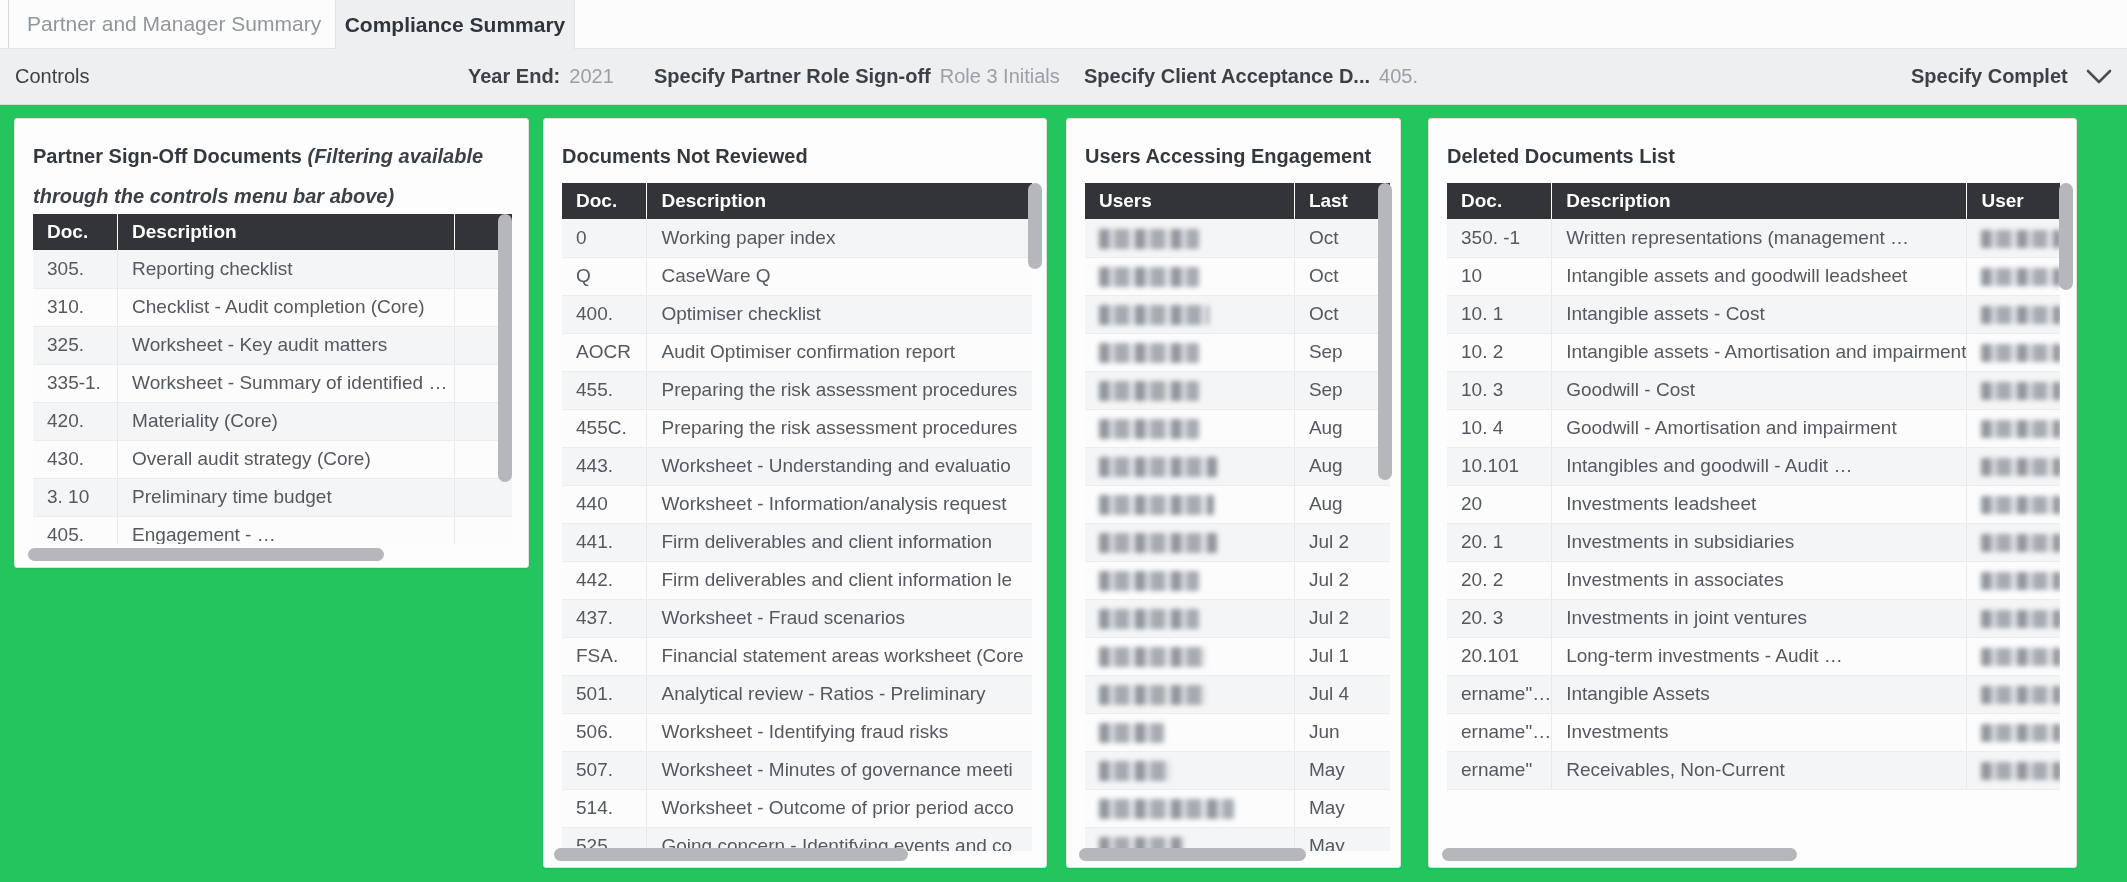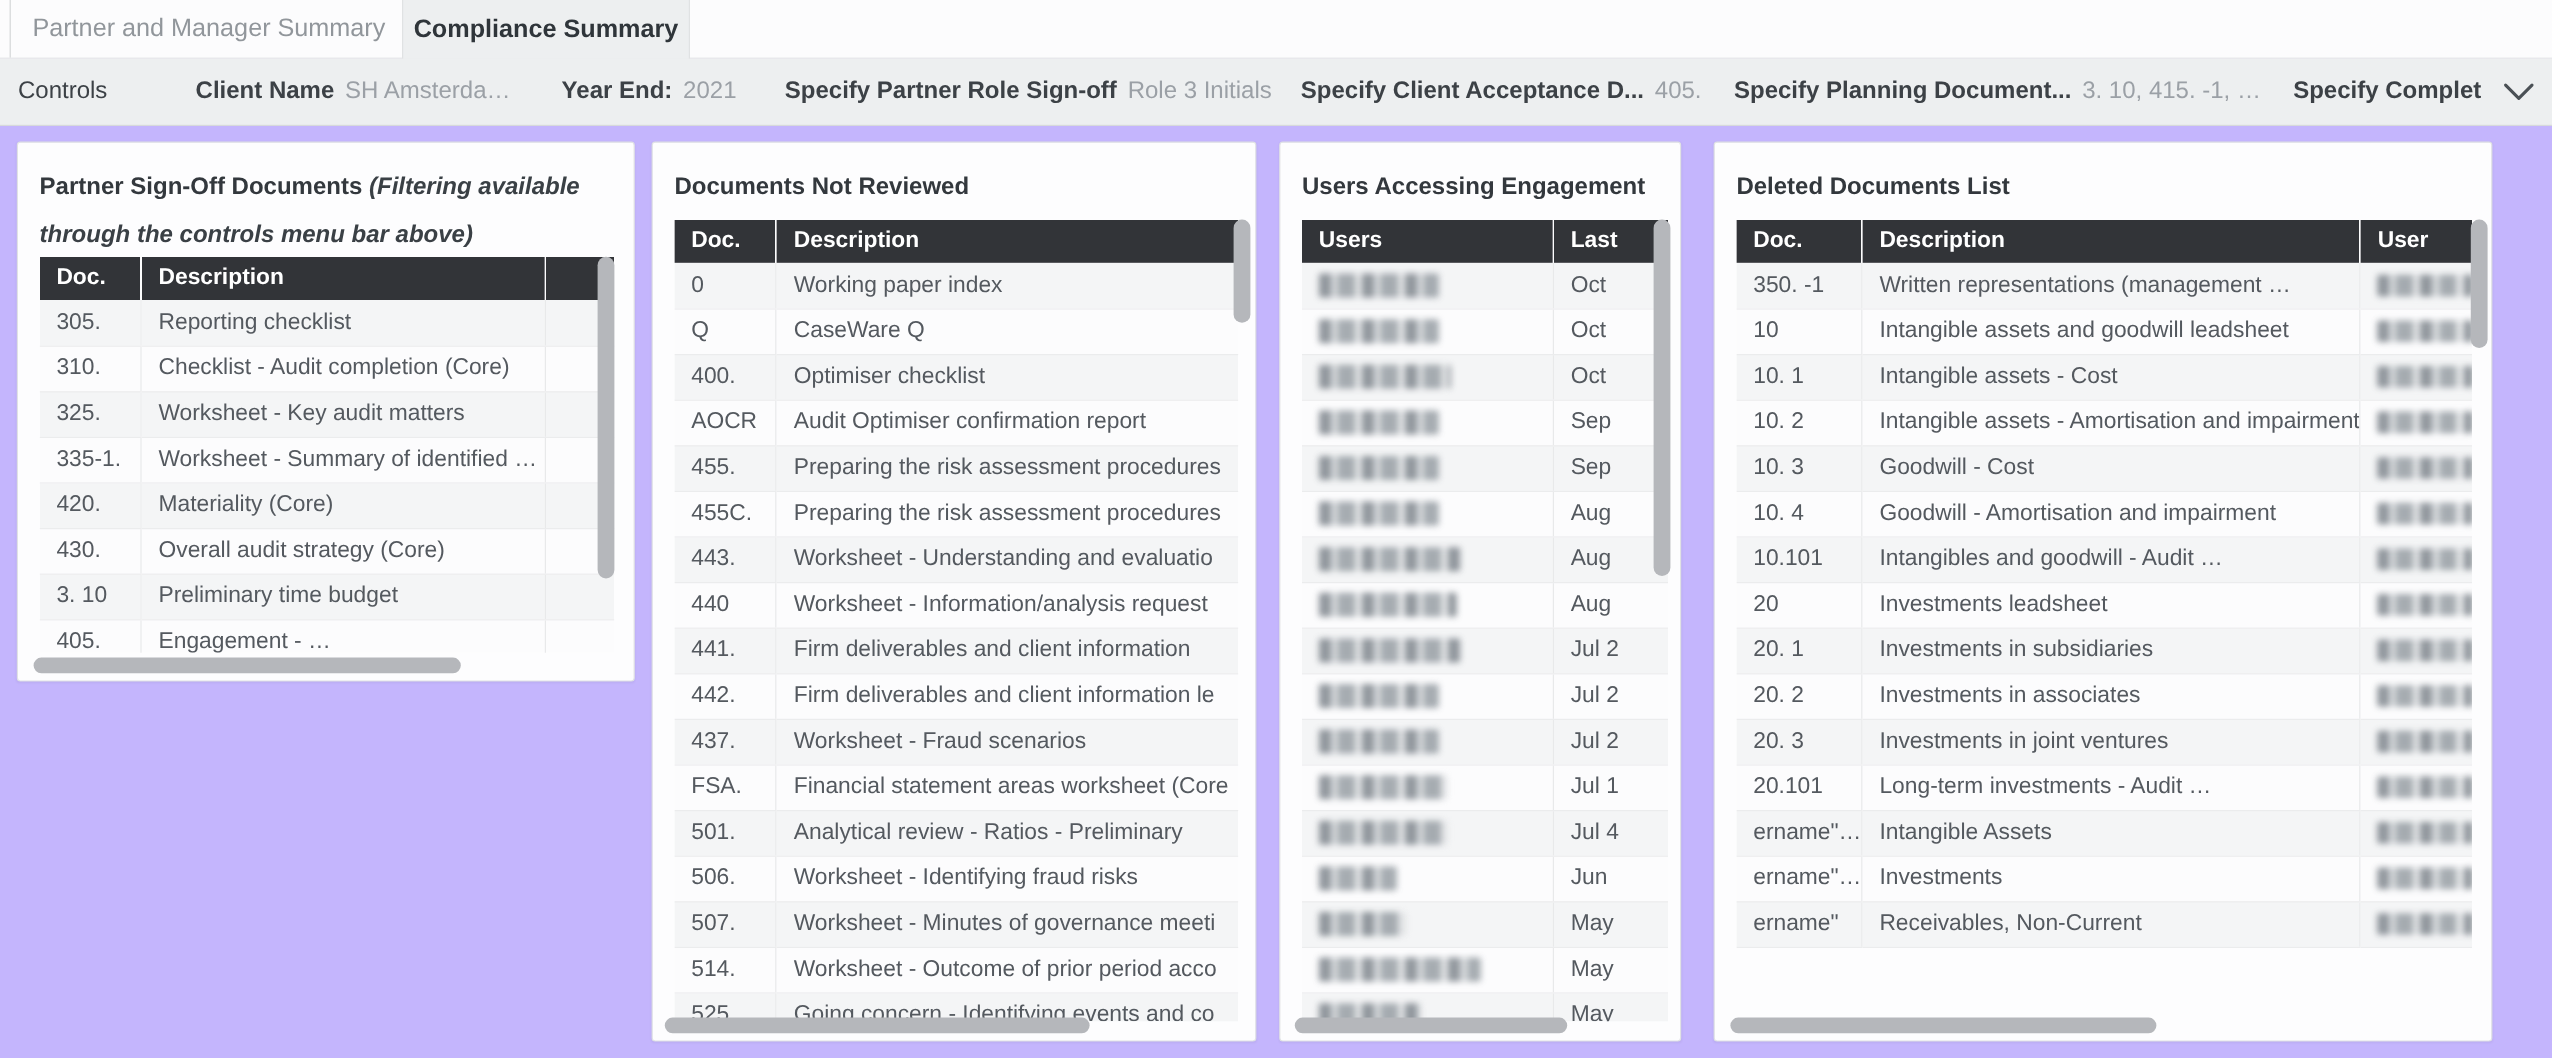--- a/index.html
+++ b/index.html
@@ -1,17 +1,17 @@
 <!DOCTYPE html>
 <html><head>
 <meta charset="utf-8">
 <style>
   html,body{margin:0;padding:0;}
   body{font-family:"Liberation Sans",sans-serif;background:#eceef1;}
-  .screen{position:relative;width:2127px;height:882px;overflow:hidden;background:#c4b5fd;}
+  .screen{position:relative;width:2127px;height:882px;overflow:hidden;background:#22c55e;}
 
   
   .tabbar{position:absolute;left:0;top:0;width:2127px;height:48px;background:#fcfcfd;border-bottom:1px solid #e4e5e7;}
   .tab{position:absolute;top:0;height:48px;display:flex;align-items:center;font-size:21px;white-space:nowrap;box-sizing:border-box;}
   .tab.inactive{left:8px;padding:0 30px 0 18px;color:#91969b;border-left:1px solid #d4d6d8;}
   .tab.active{left:335px;width:240px;height:49px;justify-content:center;background:#edeff0;border-left:1px solid #e0e2e3;border-right:1px solid #e0e2e3;color:#2f353a;font-weight:bold;}
 
   
   .controlsbar{position:absolute;left:0;top:49px;width:2127px;height:55px;background:#edeff0;border-bottom:1px solid #d7d9db;}
   .ctl{position:absolute;top:0;height:55px;display:flex;align-items:center;font-size:20px;white-space:nowrap;}
@@ -71,39 +71,31 @@
     </div>
     <div class="tab active">
       <span>Compliance Summary</span>
     </div>
   </div>
 
   <div class="controlsbar">
     <div class="ctl ctl-menu" style="left:15px">
       <span>Controls</span>
     </div>
-    <div class="ctl" style="left:163px">
-      <span class="lbl">Client Name</span>
-      <span class="val">SH Amsterda…</span>
-    </div>
     <div class="ctl" style="left:468px">
       <span class="lbl">Year End:</span>
       <span class="val">2021</span>
     </div>
     <div class="ctl" style="left:654px">
       <span class="lbl">Specify Partner Role Sign-off</span>
       <span class="val">Role 3 Initials</span>
     </div>
     <div class="ctl" style="left:1084px">
       <span class="lbl">Specify Client Acceptance D...</span>
       <span class="val">405.</span>
-    </div>
-    <div class="ctl" style="left:1445px">
-      <span class="lbl">Specify Planning Document...</span>
-      <span class="val">3. 10, 415. -1, …</span>
     </div>
     <div class="ctl" style="left:1911px">
       <span class="lbl">Specify Complet</span>
     </div>
     <div class="chev">
       <svg width="26" height="16" viewBox="0 0 26 16">
           <path d="M2 2 L13 13 L24 2" fill="none" stroke="#4a5055" stroke-width="2.6" stroke-linecap="round" stroke-linejoin="round"></path>
         </svg>
     </div>
   </div>

